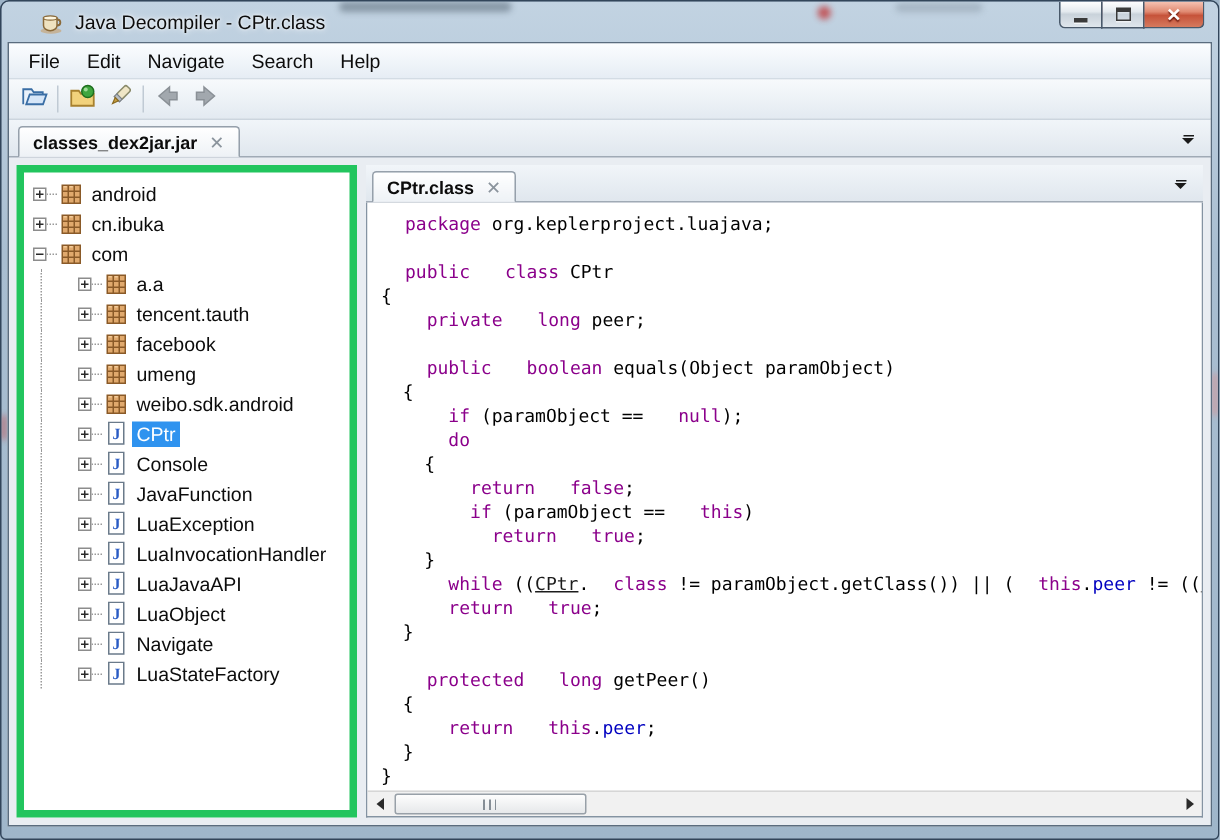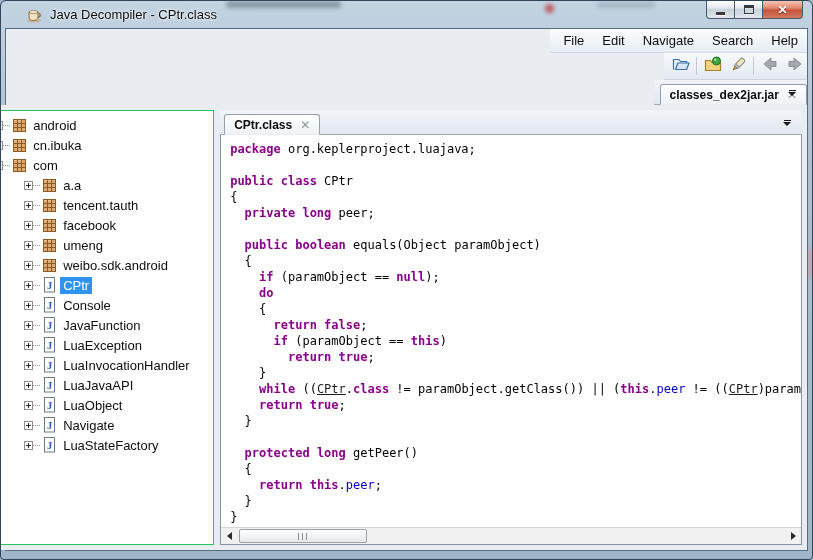--- a/index.html
+++ b/index.html
@@ -21,61 +21,61 @@
   .win-btn.first{border-radius:0 0 0 4px;}
   .win-btn.close{width:41px;border-radius:0 0 4px 0;
     background:linear-gradient(#f6c4b4,#e08a72 40%,#c6533a 55%,#d67a5e);}
   .g-min{width:9px;height:3px;background:#3a3a3a;margin-top:7px;box-shadow:0 1px 0 rgba(255,255,255,.7);}
   .g-max{width:10px;height:9px;border:1px solid #3a3a3a;border-top:3px solid #3a3a3a;background:transparent;box-shadow:0 1px 0 rgba(255,255,255,.6);}
   .g-close{color:#fff;font-size:12px;font-weight:bold;line-height:1;text-shadow:0 1px 1px rgba(90,10,0,.8);}
   
   .app-icon{width:17px;height:15px;position:relative;flex:none;}
   
   .client{position:absolute;left:4px;right:4px;top:27px;bottom:8px;border:1px solid #5a6c7e;
-    background:#e9edf2;display:flex;flex-direction:column;align-items:flex-end;}
+    background:#e9edf2;display:flex;flex-direction:column;}
   .menubar{height:24px;background:linear-gradient(#fbfdff,#e6edf4);border-bottom:1px solid #d3dce4;
     display:flex;align-items:center;padding-left:4px;flex:none;}
   .menu-item{font-size:13px;color:#0c0c0c;padding:3px 9px;cursor:default;}
   .toolbar{height:27px;background:linear-gradient(#f7fafc,#e3eaf1);border-bottom:1px solid #ccd5de;
     display:flex;align-items:center;padding-left:4px;flex:none;}
   .tb-btn{width:25px;height:23px;display:flex;align-items:center;justify-content:center;flex:none;}
   .tb-sep{width:1px;height:18px;background:#c0cad4;margin:0 3px;flex:none;}
   
   .tabstrip{height:25px;background:linear-gradient(#f1f5f9,#e0e7ee);border-bottom:1px solid #a0aab5;
     display:flex;align-items:flex-end;padding-left:6px;position:relative;flex:none;}
   .tab{display:flex;align-items:center;gap:8px;height:21px;padding:0 9px;margin-bottom:-1px;
     background:linear-gradient(#ffffff,#eef2f6);border:1px solid #96a0ab;border-bottom:1px solid #e9edf2;
     border-radius:3px 3px 0 0;font-size:12px;font-weight:bold;color:#0c0c0c;}
   .tab-close{color:#8b949d;font-size:12px;font-weight:normal;line-height:1;}
   .tab-list-btn{position:absolute;right:7px;top:6px;width:16px;height:13px;display:flex;flex-direction:column;
     align-items:center;justify-content:center;gap:1px;}
   .tlb-line{width:7px;height:1px;background:#1a1a1a;}
   .tlb-tri{width:0;height:0;border-left:4px solid transparent;border-right:4px solid transparent;border-top:4px solid #1a1a1a;}
   
   .content{flex:1;display:flex;padding:5px;background:#e9edf2;min-height:0;}
-  .tree-panel{width:227px;flex:none;border:1px solid #22c55e;background:#fff;overflow:hidden;padding-top:4px;}
+  .tree-panel{width:227px;flex:none;border:5px solid #22c55e;background:#fff;overflow:hidden;padding-top:4px;}
   .splitter{width:6px;flex:none;}
   .right-panel{flex:1;display:flex;flex-direction:column;min-width:0;position:relative;}
   
   .tree-row{height:20px;display:flex;align-items:center;padding-left:6px;font-size:13px;color:#0c0c0c;white-space:nowrap;}
   .guide{width:30px;height:20px;position:relative;flex:none;}
   .guide::before{content:'';position:absolute;left:5px;top:0;bottom:0;border-left:1px dotted #9a9a9a;}
   .expander{width:9px;height:9px;border:1px solid #8c8c8c;background:#fff;position:relative;flex:none;}
   .expander::before{content:'';position:absolute;left:1px;right:1px;top:3px;height:1px;background:#2a2a2a;}
   .expander.plus::after{content:'';position:absolute;top:1px;bottom:1px;left:3px;width:1px;background:#2a2a2a;}
   .stub{width:7px;height:1px;border-top:1px dotted #9a9a9a;flex:none;}
   .tree-icon{width:15px;height:16px;margin:0 3px 0 2px;flex:none;display:flex;align-items:center;}
   .tree-label{padding:1px 3px;}
   .tree-label.selected{background:#2f93ef;color:#fff;}
   
   .code-panel{flex:1;border:1px solid #8493a2;border-top:none;background:#fff;display:flex;flex-direction:column;min-height:0;}
   .code-view{flex:1;overflow:hidden;padding:6px 0 0 9px;background:#fff;
     font-family:"DejaVu Sans Mono",monospace;font-size:12px;line-height:16px;color:#000;}
   .code-line{white-space:pre;height:16px;}
-  .tok-k{color:#8b008b;font-weight:bold;}
+  .tok-k{color:#8b008b;font-weight:normal;margin-left:16px;}
   .tok-f{color:#0000c0;}
   .tok-t{color:#1c1c1c;text-decoration:underline;}
   
   .hscroll{height:17px;flex:none;background:#f1f1f1;border-top:1px solid #d6d6d6;position:relative;}
   .hs-arrow{position:absolute;top:0;width:16px;height:16px;display:flex;align-items:center;justify-content:center;}
   .hs-arrow.left{left:0;}
   .hs-arrow.right{right:0;}
   .tri-l{width:0;height:0;border-top:4px solid transparent;border-bottom:4px solid transparent;border-right:5px solid #2a2a2a;}
   .tri-r{width:0;height:0;border-top:4px solid transparent;border-bottom:4px solid transparent;border-left:5px solid #2a2a2a;}
   .hs-thumb{position:absolute;left:18px;top:1px;width:128px;height:14px;border:1px solid #98a0a8;border-radius:2px;

